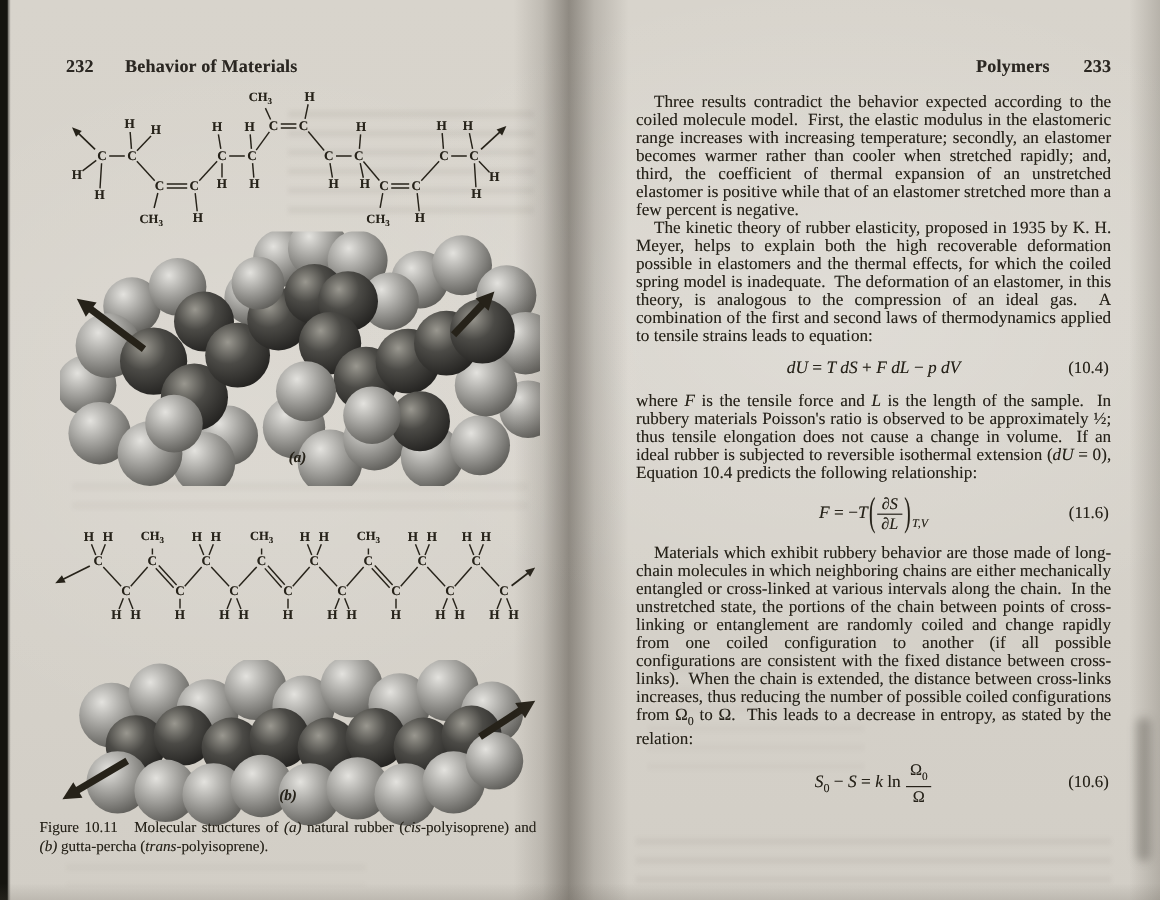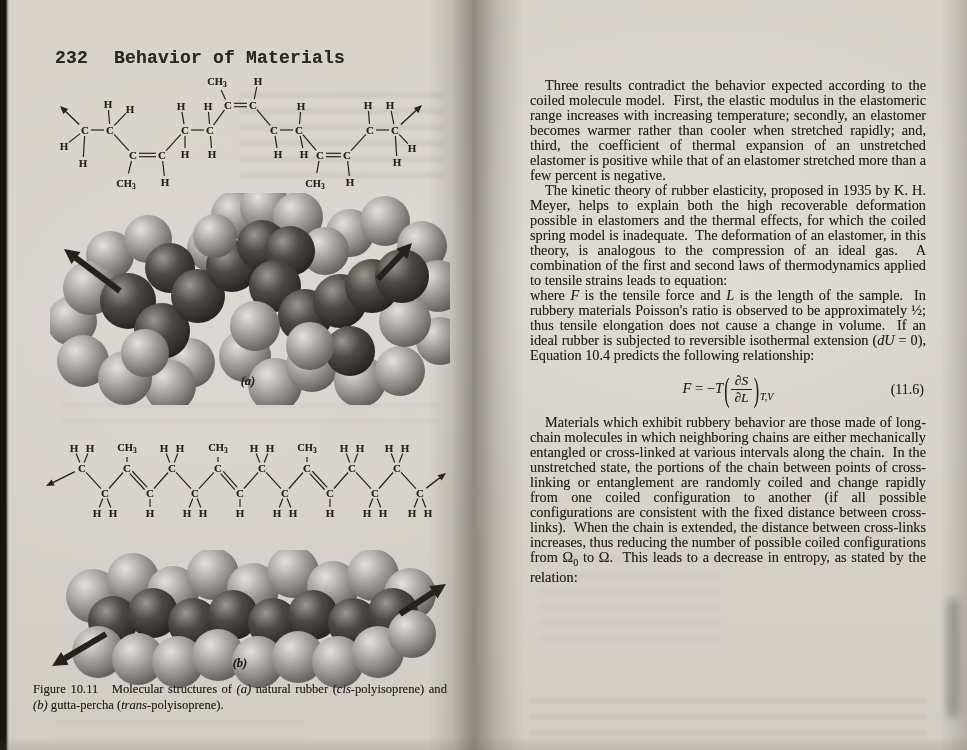--- a/index.html
+++ b/index.html
@@ -26,21 +26,21 @@
   .edge-bottom{position:absolute;left:0;bottom:0;width:967px;height:14px;
     background:linear-gradient(0deg,rgba(95,89,80,.18),transparent);}
   .smudge{position:absolute;right:8px;top:598px;width:12px;height:120px;
     background:rgba(52,49,44,.30);filter:blur(4px);border-radius:6px;}
 
   .page{position:absolute;top:0;height:750px;}
   .page-left{left:0;width:470px;}
   .page-right{left:530px;width:396px;}
 
   .running-head{position:absolute;top:48px;left:0;width:100%;
-    font-size:18px;font-weight:600;letter-spacing:.2px;font-family:Liberation Mono, monospace;}
+    font-size:15px;font-weight:600;letter-spacing:.2px;}
   .running-head .num{font-weight:700;}
   .head-left .num{margin-left:55px;}
   .head-left .ttl{margin-left:26px;}
   .head-right{text-align:right;}
   .head-right .ttl{margin-right:28px;}
 
   .para{font-size:14.3px;line-height:15px;text-align:justify;margin:0;
     text-indent:15px;color:#262219;}
   .para.noindent{text-indent:0;}
   .body-col{position:absolute;top:78px;left:0;width:396px;}
@@ -369,35 +369,46 @@
         <line x1="352" y1="64" x2="387.111062241098" y2="41.101481147109986" stroke="#262219" stroke-width="6"></line>
         <polygon points="398,34 389.53284940152275,48.47609618449344 381.33883269331886,35.91193723191422" fill="#262219"></polygon>
       </svg>
 
     <div class="fig-label" id="label-b"><span style="font-style: italic; font-weight: 700;">(b)</span></div>
 
     <div class="figure-caption"><span>Figure 10.11</span><span>&nbsp;&nbsp; </span><span>Molecular structures of </span><span style="font-style: italic;">(a)</span><span> natural rubber (</span><span style="font-style: italic;">cis</span><span>-polyisoprene) and </span><span style="font-style: italic;">(b)</span><span> gutta-percha (</span><span style="font-style: italic;">trans</span><span>-polyisoprene).</span></div>
   </div>
 
   <div class="page page-right">
+    <div class="running-head head-right" style="width:396px;">
+      <span class="ttl">Polymers</span><span class="num">233</span>
+    </div>
 
     <div class="body-col">
       <p class="para"><span>Three results contradict the behavior expected according to the coiled molecule model.&nbsp; First, the elastic modulus in the elastomeric range increases with increasing temperature; secondly, an elastomer becomes warmer rather than cooler when stretched rapidly; and, third, the coefficient of thermal expansion of an unstretched elastomer is positive while that of an elastomer stretched more than a few percent is negative.</span></p>
       <p class="para"><span>The kinetic theory of rubber elasticity, proposed in 1935 by K. H. Meyer, helps to explain both the high recoverable deformation possible in elastomers and the thermal effects, for which the coiled spring model is inadequate.&nbsp; The deformation of an elastomer, in this theory, is analogous to the compression of an ideal gas.&nbsp; A combination of the first and second laws of thermodynamics applied to tensile strains leads to equation:</span></p>
 
+      <div class="equation">
+        <span class="eq-body"><span style="font-style: italic;">dU</span><span> = </span><span style="font-style: italic;">T dS</span><span> + </span><span style="font-style: italic;">F dL</span><span> − </span><span style="font-style: italic;">p dV</span></span>
+        <span class="eq-number">(10.4)</span>
+      </div>
 
       <p class="para noindent"><span>where </span><span style="font-style: italic;">F</span><span> is the tensile force and </span><span style="font-style: italic;">L</span><span> is the length of the sample.&nbsp; In rubbery materials Poisson's ratio is observed to be approximately ½; thus tensile elongation does not cause a change in volume.&nbsp; If an ideal rubber is subjected to reversible isothermal extension (</span><span style="font-style: italic;">dU</span><span> = 0), Equation 10.4 predicts the following relationship:</span></p>
 
       <div class="equation">
         <span class="eq-body"><span style="font-style: italic;">F</span><span> = −</span><span style="font-style: italic;">T</span><span class="paren">(</span><span class="frac"><span class="num"><span style="font-style: italic;">∂S</span></span><span class="den"><span style="font-style: italic;">∂L</span></span></span><span class="paren">)</span><span class="eqsub"><span style="font-style: italic;">T,V</span></span></span>
         <span class="eq-number">(11.6)</span>
       </div>
 
       <p class="para"><span>Materials which exhibit rubbery behavior are those made of long-chain molecules in which neighboring chains are either mechanically entangled or cross-linked at various intervals along the chain.&nbsp; In the unstretched state, the portions of the chain between points of cross-linking or entanglement are randomly coiled and change rapidly from one coiled configuration to another (if all possible configurations are consistent with the fixed distance between cross-links).&nbsp; When the chain is extended, the distance between cross-links increases, thus reducing the number of possible coiled configurations from Ω</span><sub>0</sub><span> to Ω.&nbsp; This leads to a decrease in entropy, as stated by the relation:</span></p>
 
+      <div class="equation">
+        <span class="eq-body"><span style="font-style: italic;">S</span><sub>0</sub><span> − </span><span style="font-style: italic;">S</span><span> = </span><span style="font-style: italic;">k</span><span> ln </span><span class="frac"><span class="num"><span>Ω</span><sub>0</sub></span><span class="den"><span>Ω</span></span></span></span>
+        <span class="eq-number">(10.6)</span>
+      </div>
     </div>
   </div>
 
   <div class="spine-strip"></div>
   <div class="gutter"></div>
   <div class="edge-right"></div>
   <div class="edge-bottom"></div>
   <div class="smudge"></div>
 </div>
 

